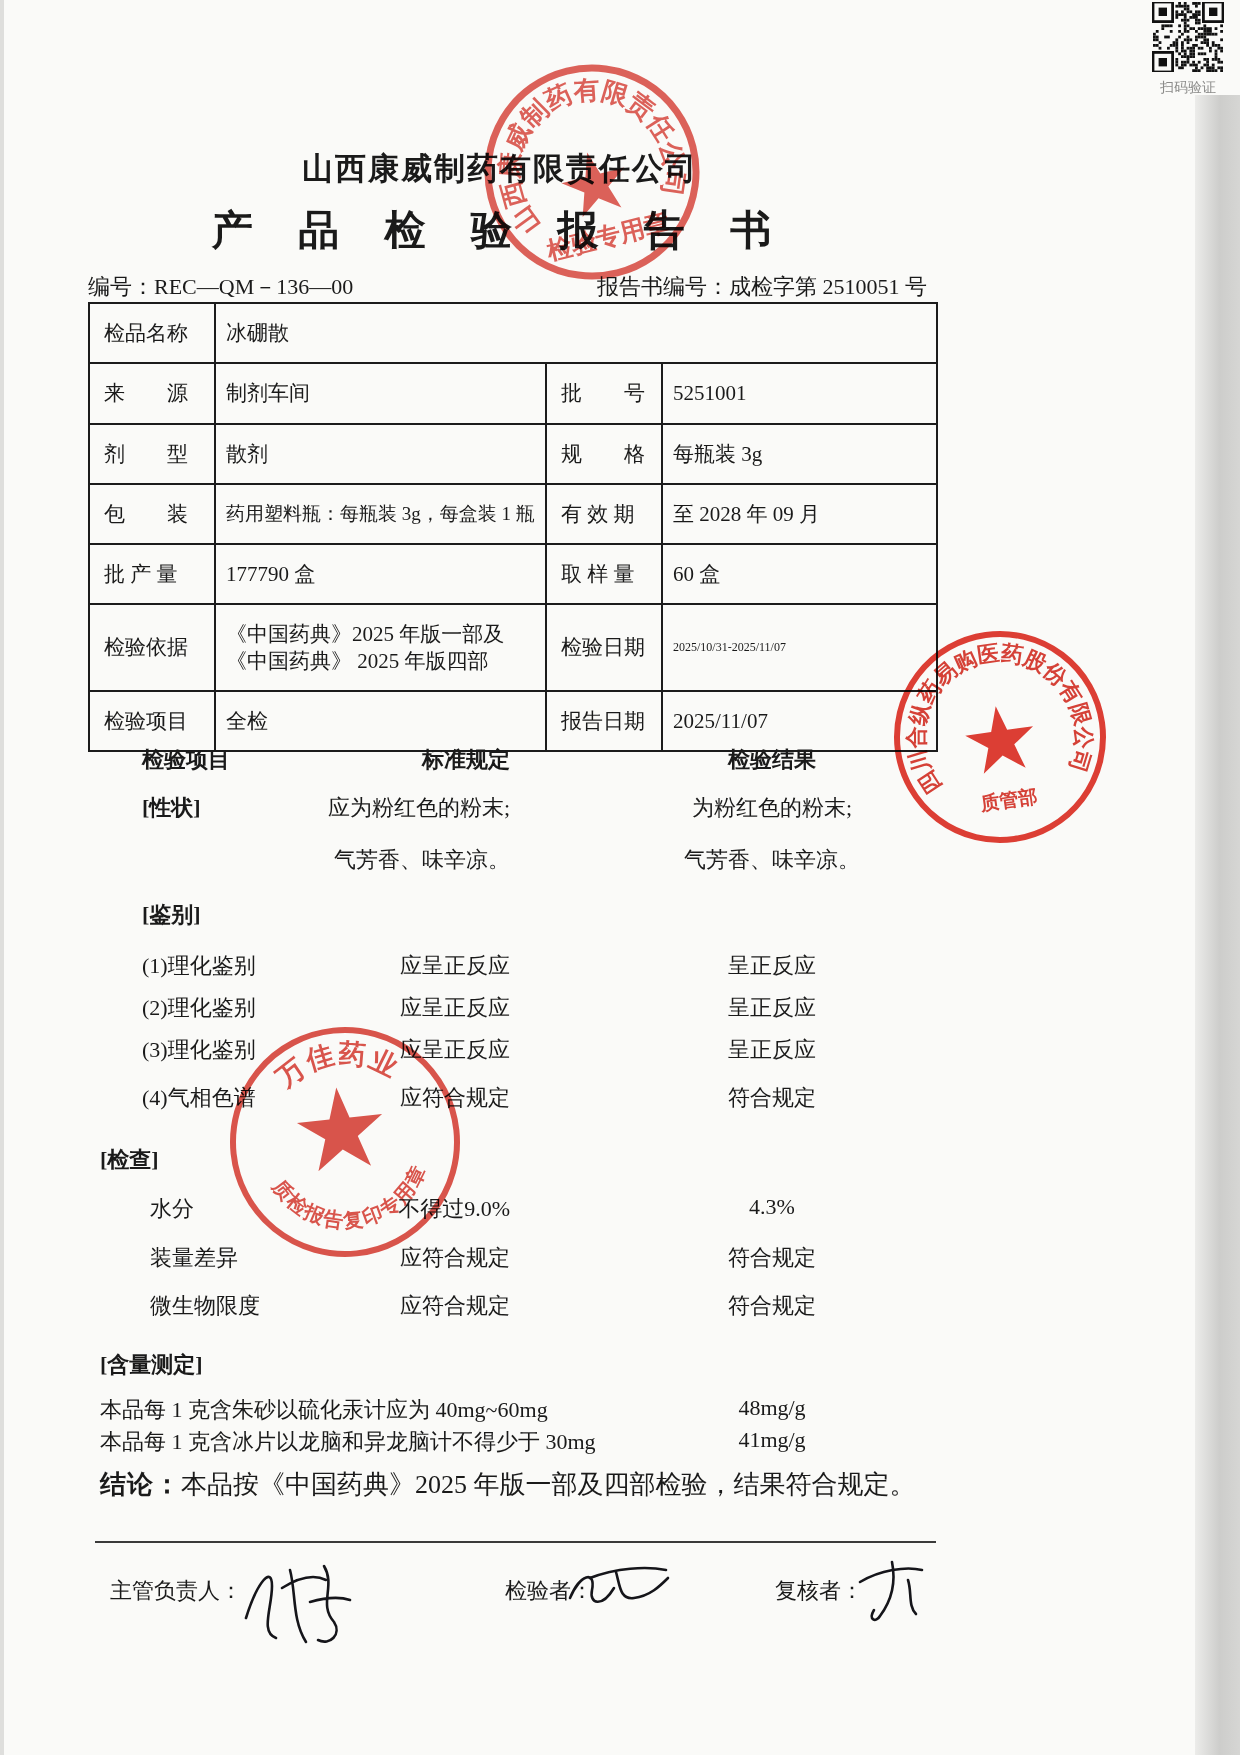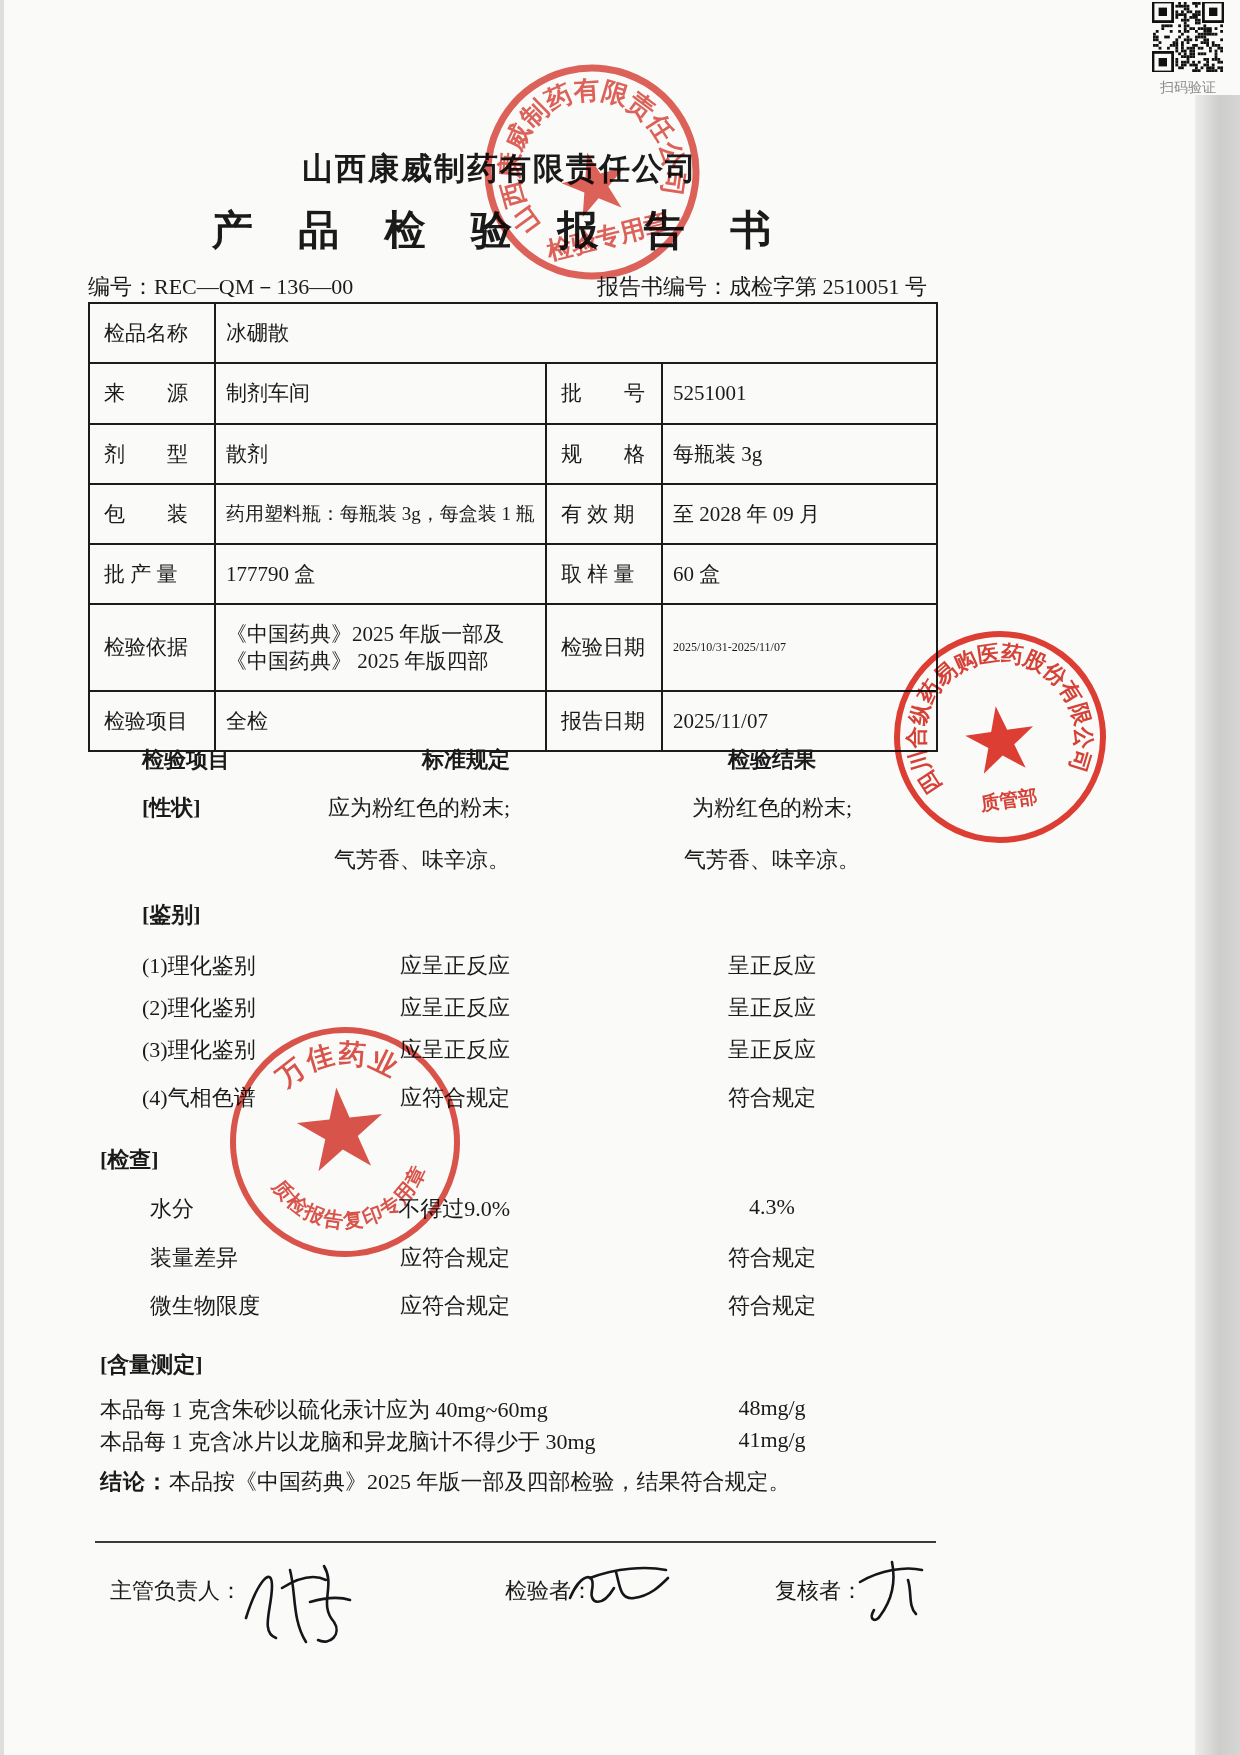--- a/index.html
+++ b/index.html
@@ -36,21 +36,21 @@
   table.info td.two-line{white-space:normal;}
   
   .res-row{position:absolute; left:0; width:1000px; height:30px; font-size:22px;}
   .res-item{position:absolute; left:142px; white-space:pre;}
   .res-item.indent0{left:100px;}
   .res-std{position:absolute; left:295px; width:215px; text-align:right; white-space:pre;}
   .res-res{position:absolute; left:672px; width:200px; text-align:center; white-space:pre;}
   .res-head{font-weight:bold;}
   .sec-label{font-weight:bold; font-size:22px;}
   .assay-text{position:absolute; left:100px; white-space:pre; font-size:22px;}
-  .conclusion{position:absolute; left:100px; top:1467px; font-size:22px;}
+  .conclusion{position:absolute; left:100px; top:1467px; font-size:26px;}
   .conclusion b{letter-spacing:1px;}
   
   .rule{position:absolute; left:95px; top:1541px; width:841px; height:2px; background:#3a3a3a;}
   .foot-label{position:absolute; top:1576px; font-size:22px;}
   
   .edge-right{
     position:absolute; right:0; top:95px; width:45px; height:1660px;
     background:linear-gradient(to right,#ececea,#cdcdcb 55%,#d6d6d4);
   }
   .edge-left{position:absolute; left:0; top:0; width:4px; height:1755px; background:#dededc;}

